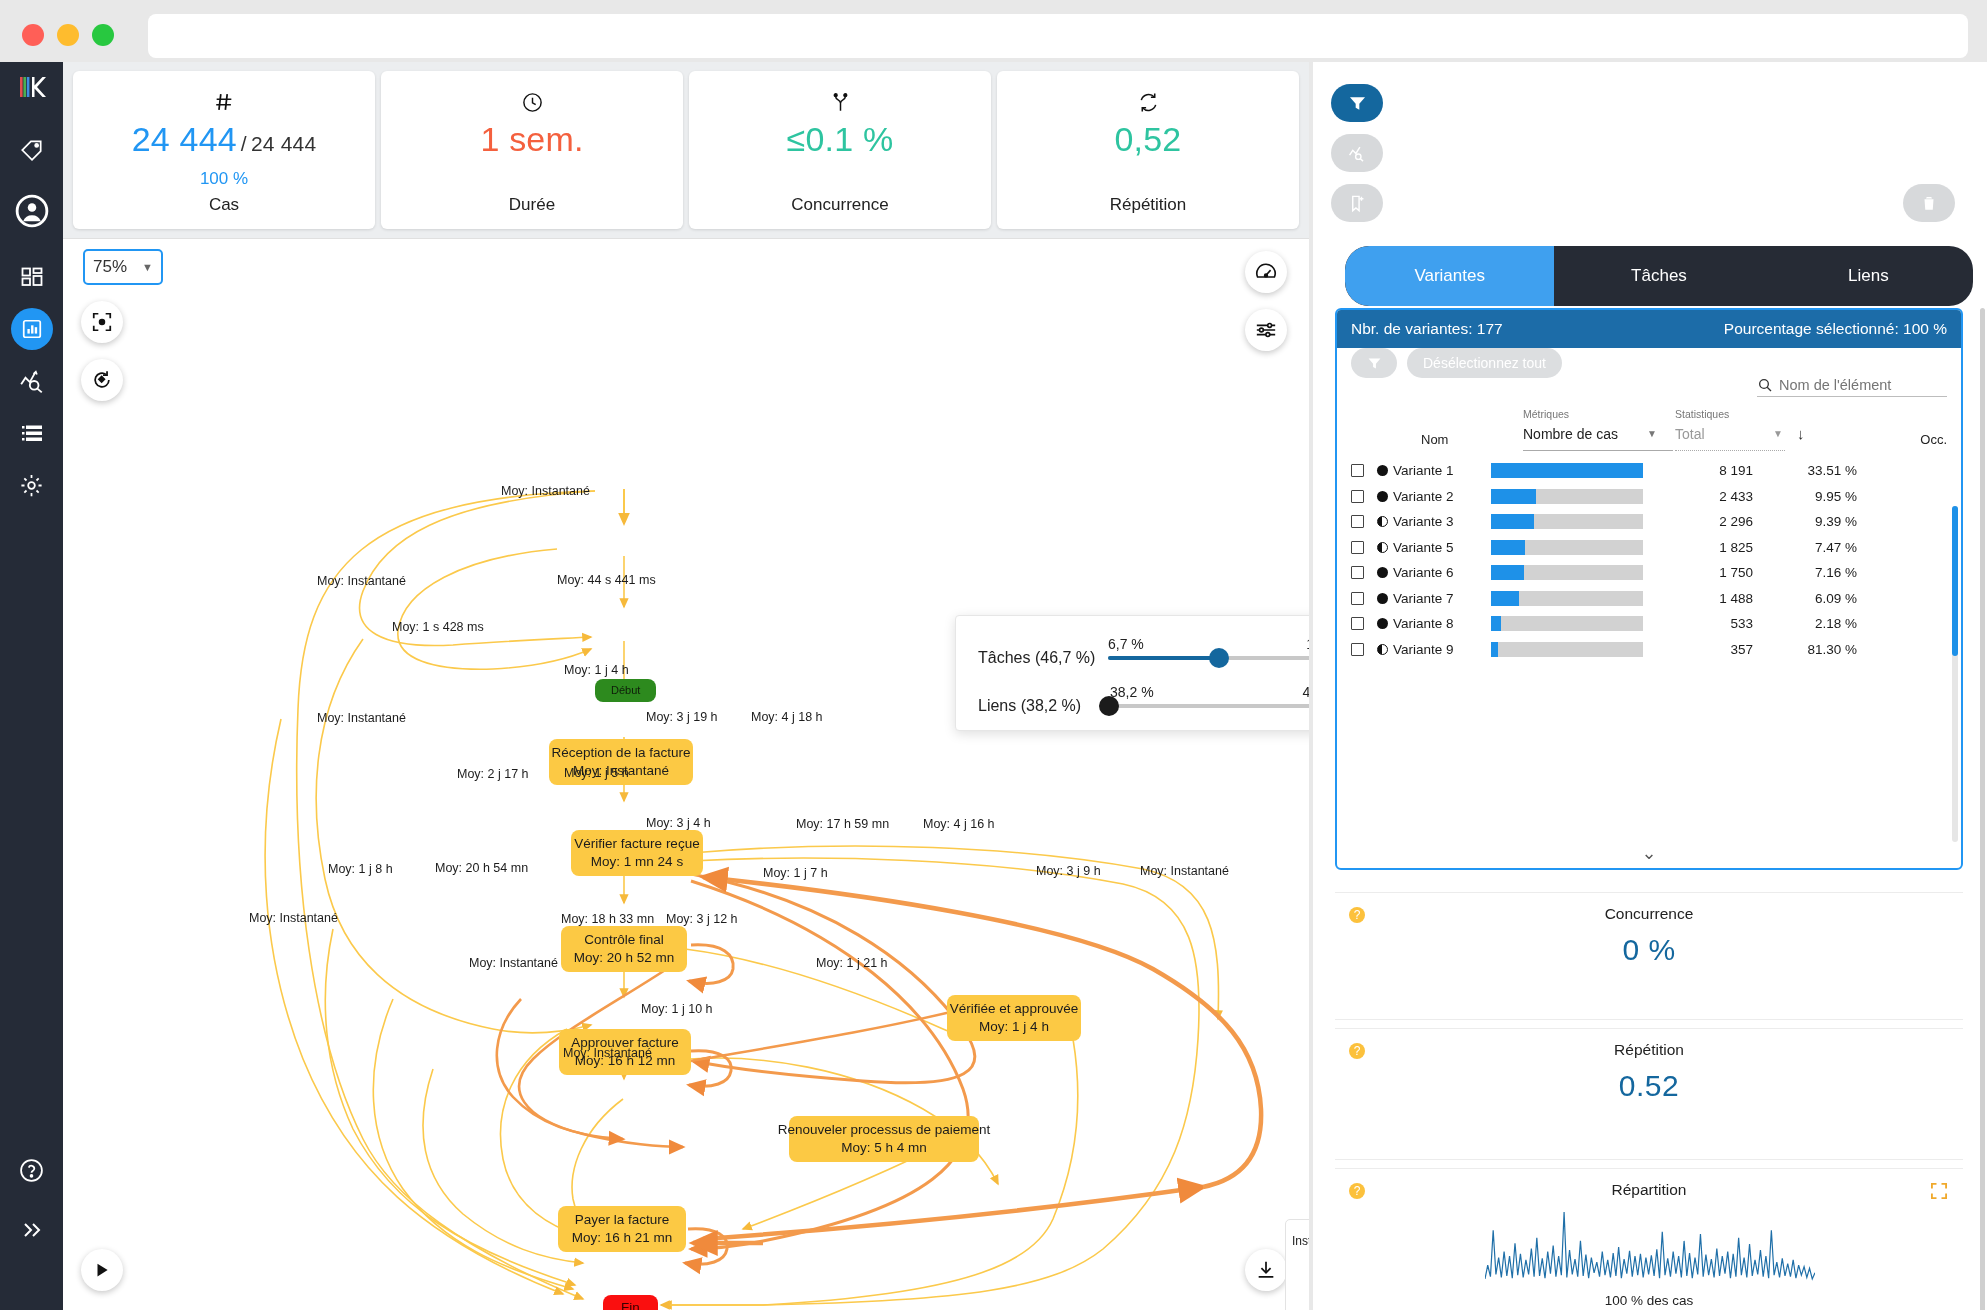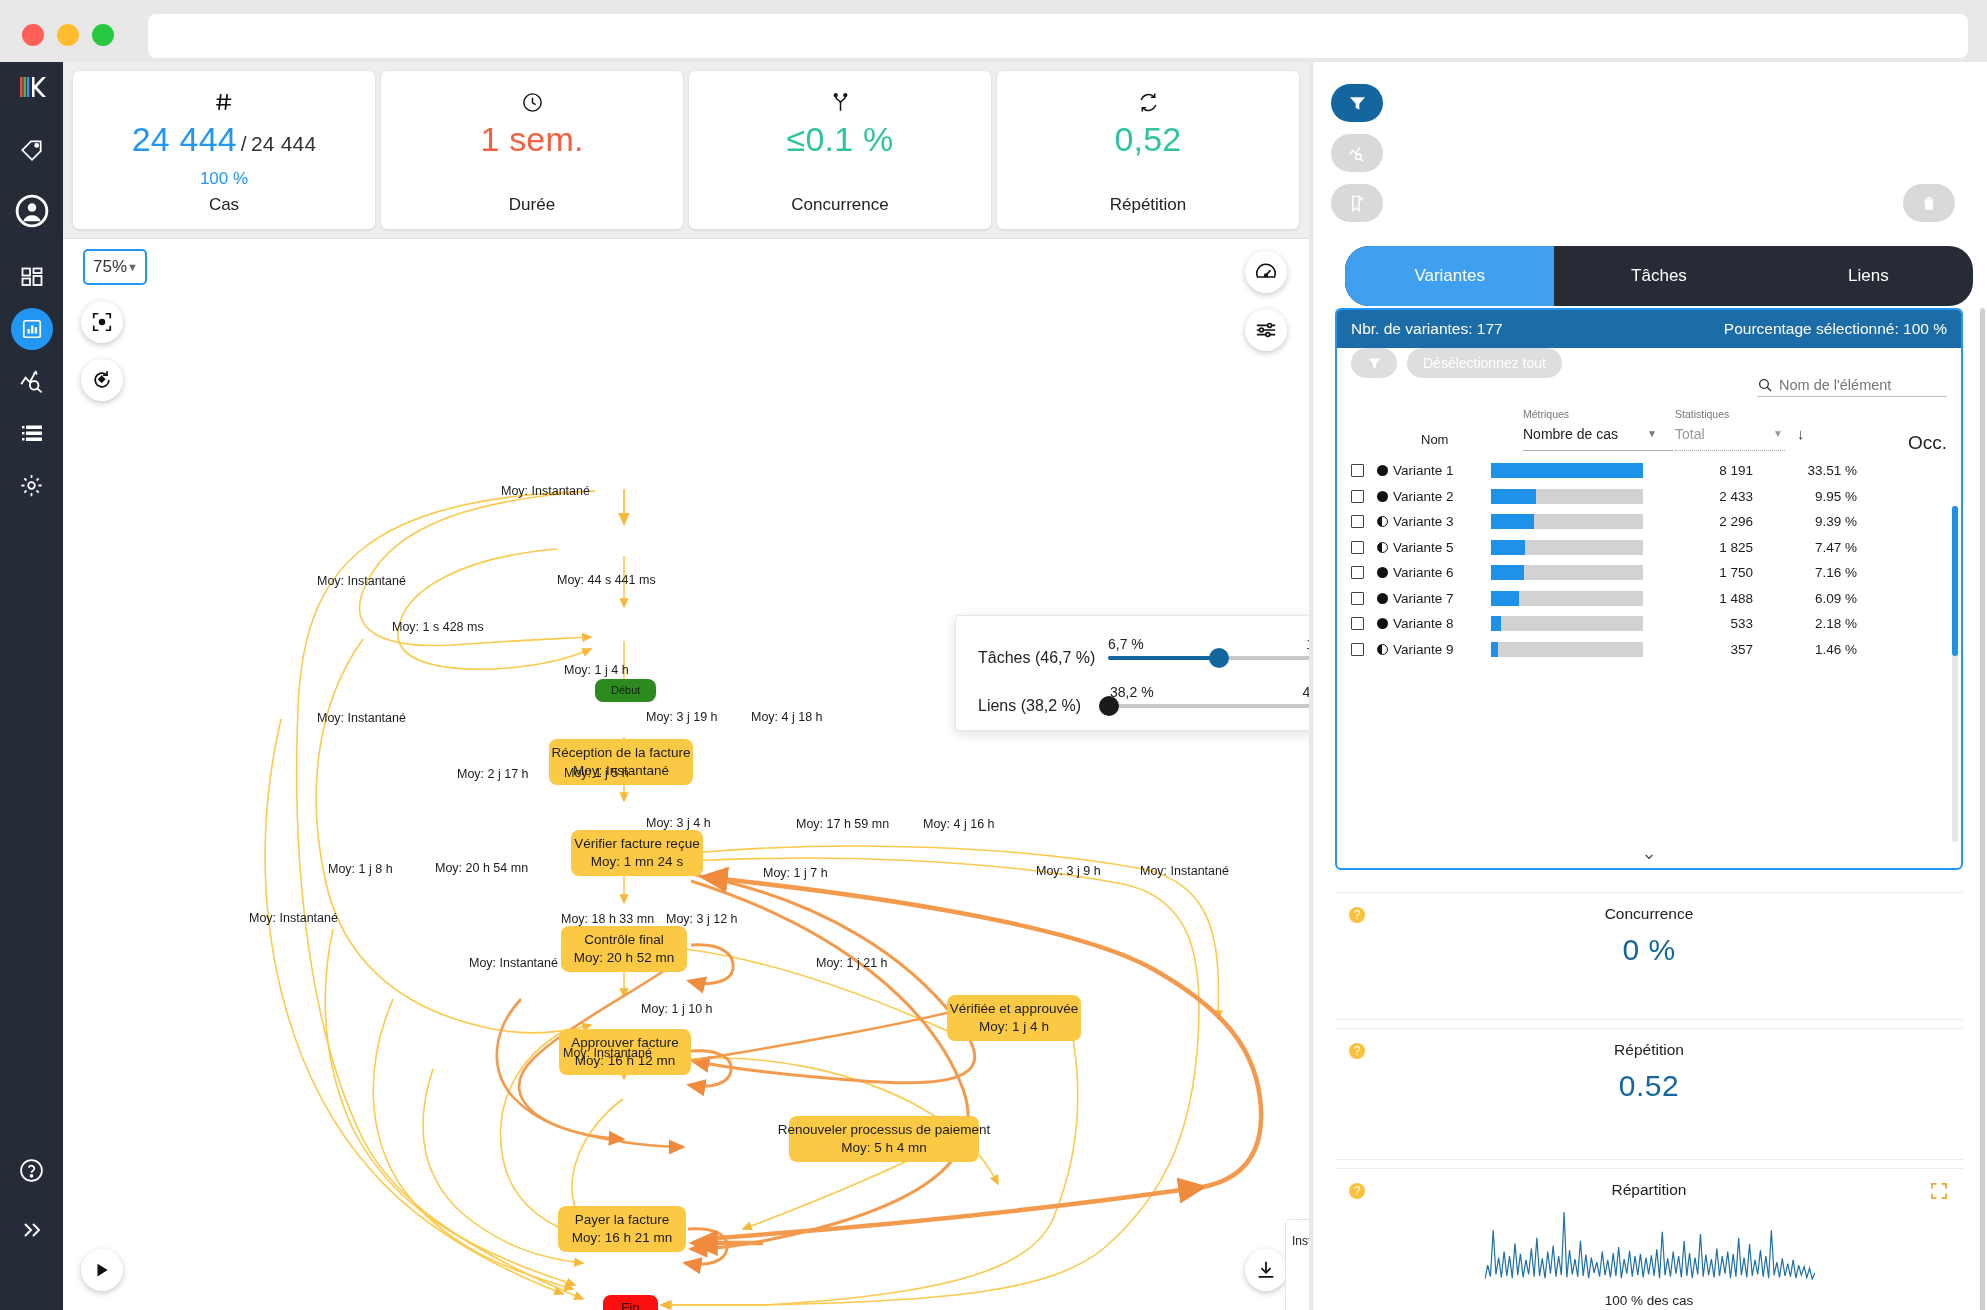--- a/index.html
+++ b/index.html
@@ -61,21 +61,21 @@
   .kpi-main.teal { color: #2ec4a0; }
   .kpi-sub { font-size: 17px; color: #2196f3; margin-top: 10px; }
   .kpi-label { font-size: 17px; color: #222; position: absolute; bottom: 14px; }
   
   #canvas-wrap {
     position: absolute; left: 63px; top: 238px; width: 1246px; height: 1072px;
     background: #fff; border-top: 1px solid #e0e0e0;
     overflow: hidden;
   }
   #zoomsel {
-    position: absolute; left: 20px; top: 10px; width: 64px; height: 36px;
+    position: absolute; left: 20px; top: 10px; width: 80px; height: 36px;
     border: 2px solid #2196f3; border-radius: 5px; background: #fff;
     display: flex; align-items: center; padding: 0 8px; font-size: 17px; color: #333;
   }
   #zoomsel .caret { margin-left: auto; font-size: 11px; color: #666; }
   .round-btn {
     position: absolute; width: 42px; height: 42px; border-radius: 50%;
     background: #fff; box-shadow: 0 2px 6px rgba(0,0,0,.22);
     display: flex; align-items: center; justify-content: center;
   }
   
@@ -595,21 +595,21 @@
       <span class="selsmall" style="left:84px;top:26px;font-size:13px">Nom</span>
       <span class="minilabel" style="left:186px;top:2px">Métriques</span>
       <span class="selsmall" style="left:186px;top:20px">Nombre de cas</span>
       <span style="position:absolute;left:310px;top:22px;font-size:10px;color:#777">▼</span>
       <div class="underline-solid" style="left:186px;top:44px;width:150px"></div>
       <span class="minilabel" style="left:338px;top:2px">Statistiques</span>
       <span class="selsmall placeholder" style="left:338px;top:20px">Total</span>
       <span style="position:absolute;left:436px;top:22px;font-size:10px;color:#999">▼</span>
       <div class="underline-dot" style="left:338px;top:44px;width:110px"></div>
       <span style="position:absolute;left:460px;top:19px;font-size:15px;color:#333">↓</span>
-      <span class="selsmall" style="right:14px;top:26px;font-size:19px">Occ.</span>
+      <span class="selsmall" style="right:14px;top:26px;font-size:13px">Occ.</span>
     </div>
 
     <div id="variant-rows">
         <div class="vrow">
           <span class="chk"></span>
           <span class="vdot"></span>
           <span class="vname">Variante 1</span>
           <span class="vbarwrap">
             <span class="vbar" style="width: 100%;"></span>
           </span>
@@ -677,21 +677,21 @@
           <span class="vpct">2.18 %</span>
         </div>
         <div class="vrow">
           <span class="chk"></span>
           <span class="vdot half"></span>
           <span class="vname">Variante 9</span>
           <span class="vbarwrap">
             <span class="vbar" style="width: 4.4%;"></span>
           </span>
           <span class="vnum">357</span>
-          <span class="vpct">1.46 %</span>
+          <span class="vpct">81.30 %</span>
         </div>
       </div>
 
     <div id="vscroll">
       <div id="vscrollthumb"></div>
     </div>
     <div id="vexpand">⌄</div>
   </div>
 
   <div class="metric-card" style="top:830px;height:128px">

